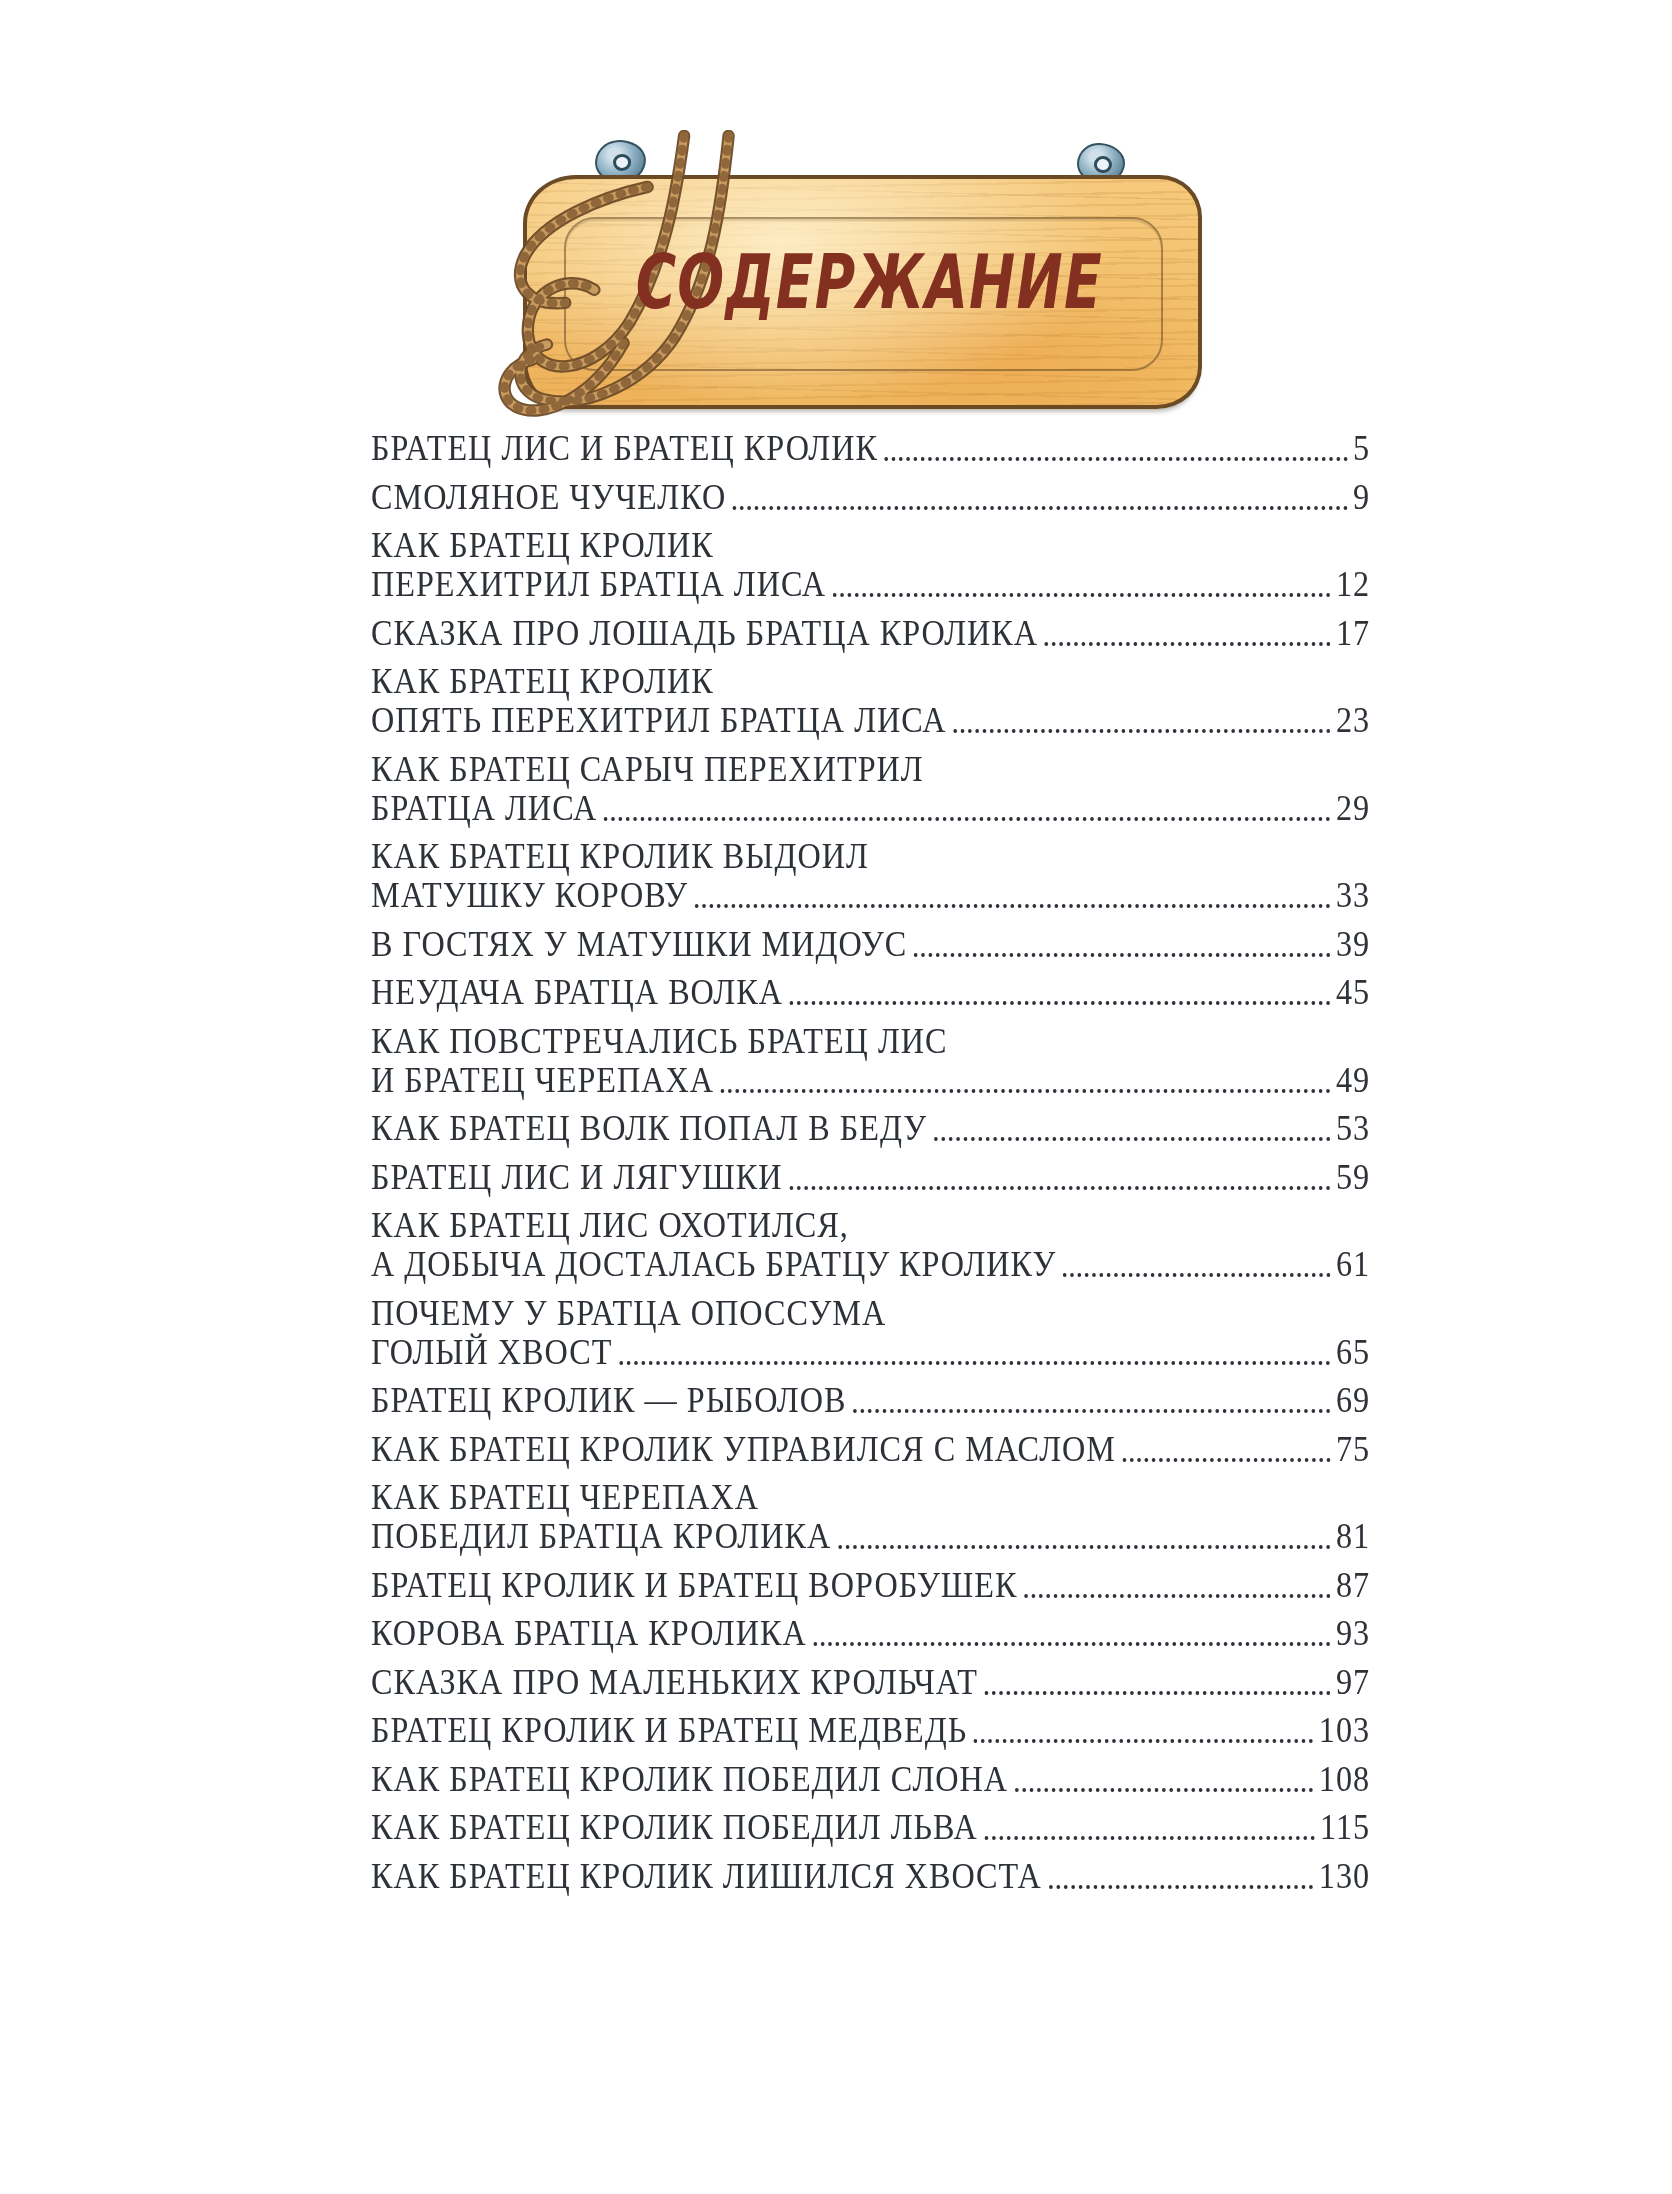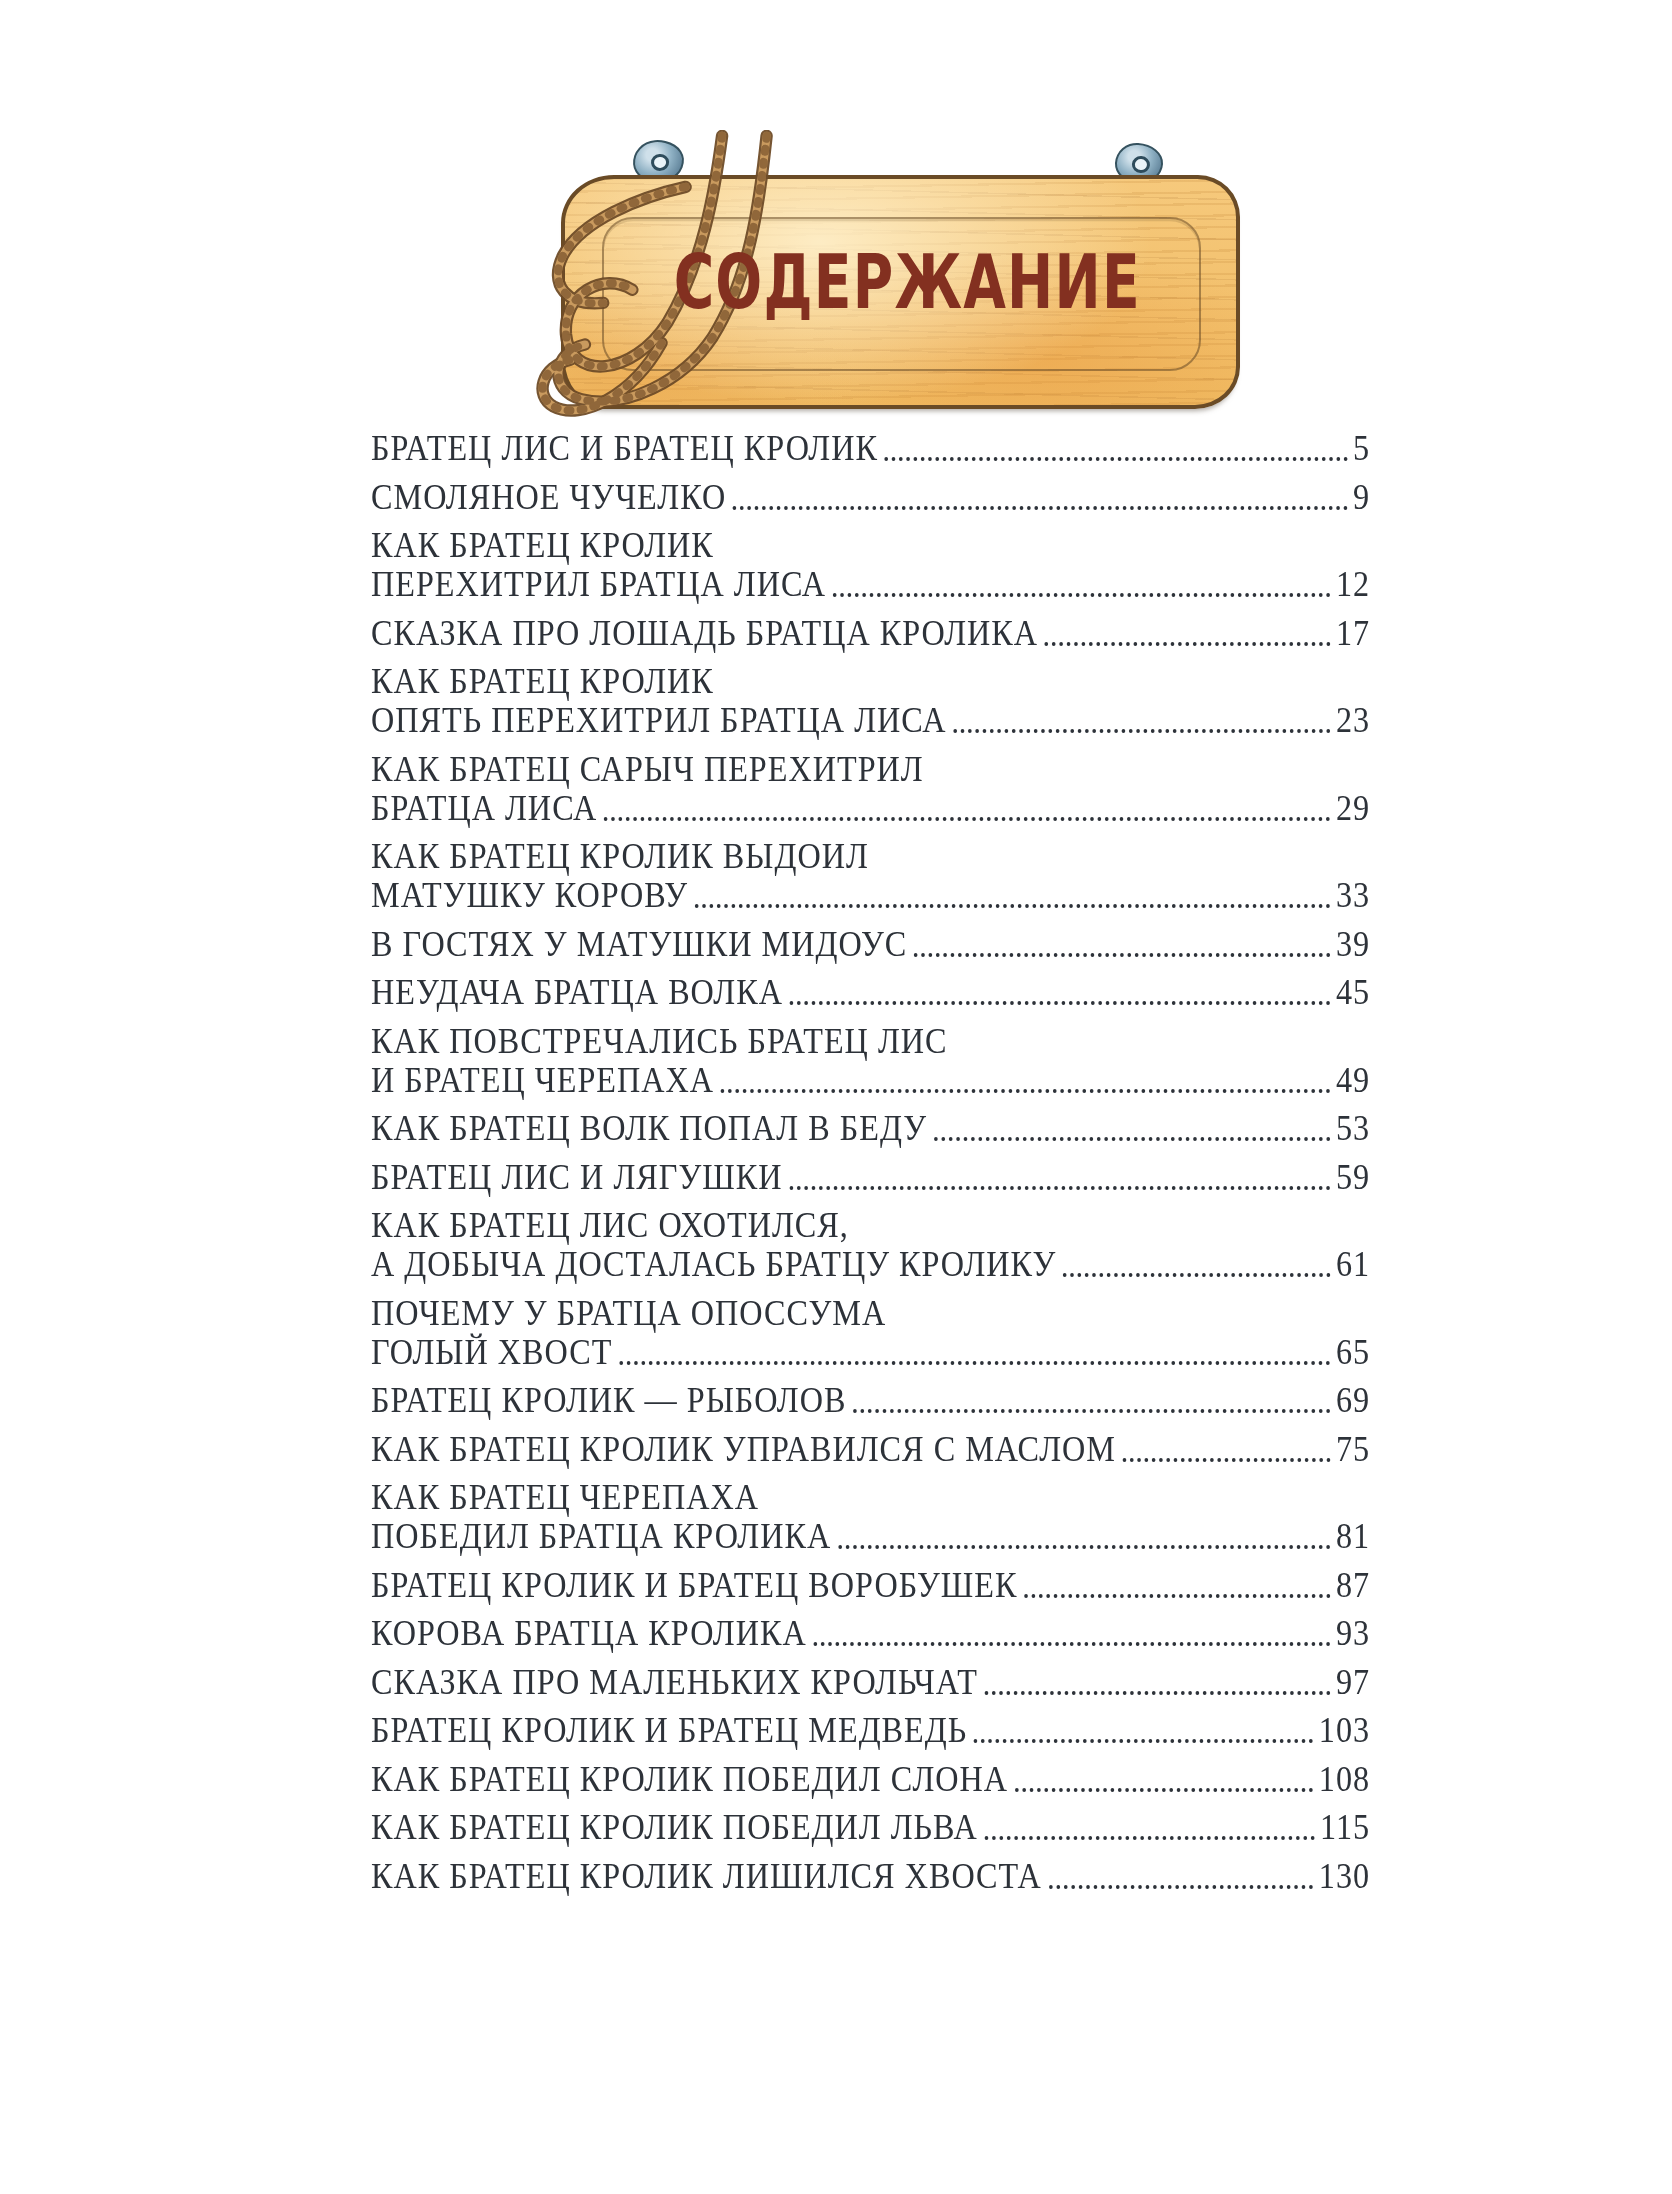--- a/index.html
+++ b/index.html
@@ -6,21 +6,21 @@
   body{
     width:1673px;height:2194px;
     background:#ffffff;
     position:relative;
     font-family:"Liberation Serif", serif;
     overflow:hidden;
   }
 
   
   .sign{
-    position:absolute;left:561px;top:137px;width:687px;height:278px;
+    position:absolute;left:523px;top:137px;width:687px;height:278px;font-style:italic;
   }
   .nail{
     position:absolute;z-index:1;
     background:radial-gradient(circle at 38% 32%, #cfe0ea 0 16%, #8fb1c4 48%, #5d8097 82%, #41607a 100%);
     border:2.9px solid #35525f;
     border-radius:46% 54% 50% 50% / 52% 48% 52% 48%;
   }
   .nail .hole{
     position:absolute;left:34%;top:30%;width:12.4px;height:11px;
     background:#e9f3f8;

